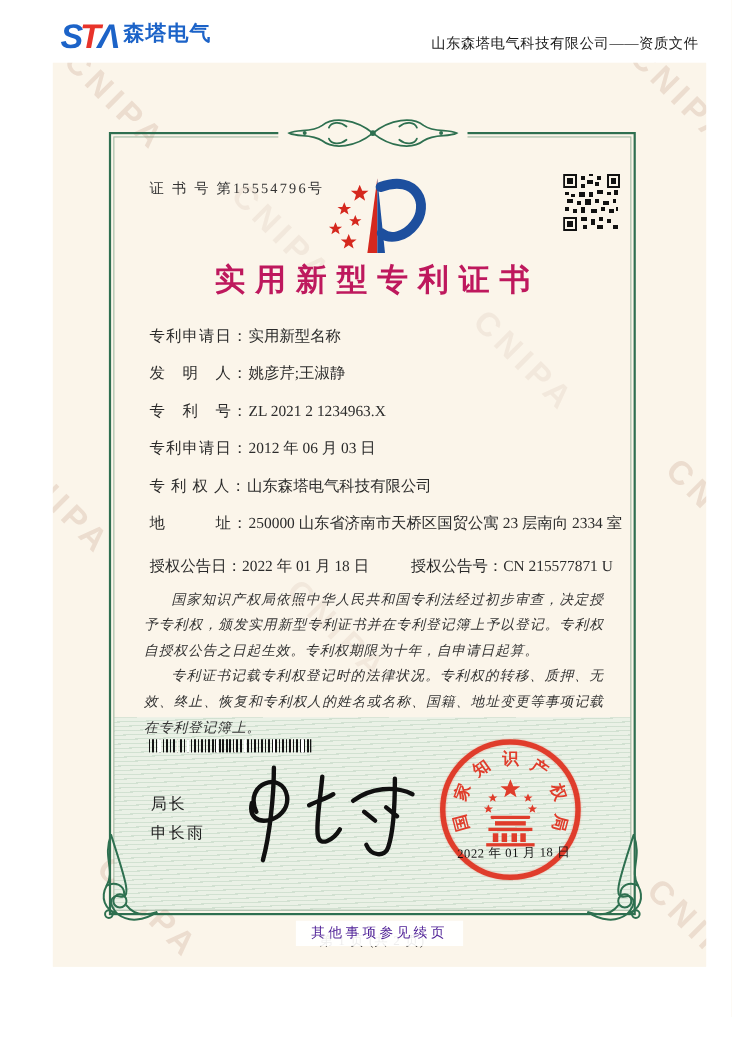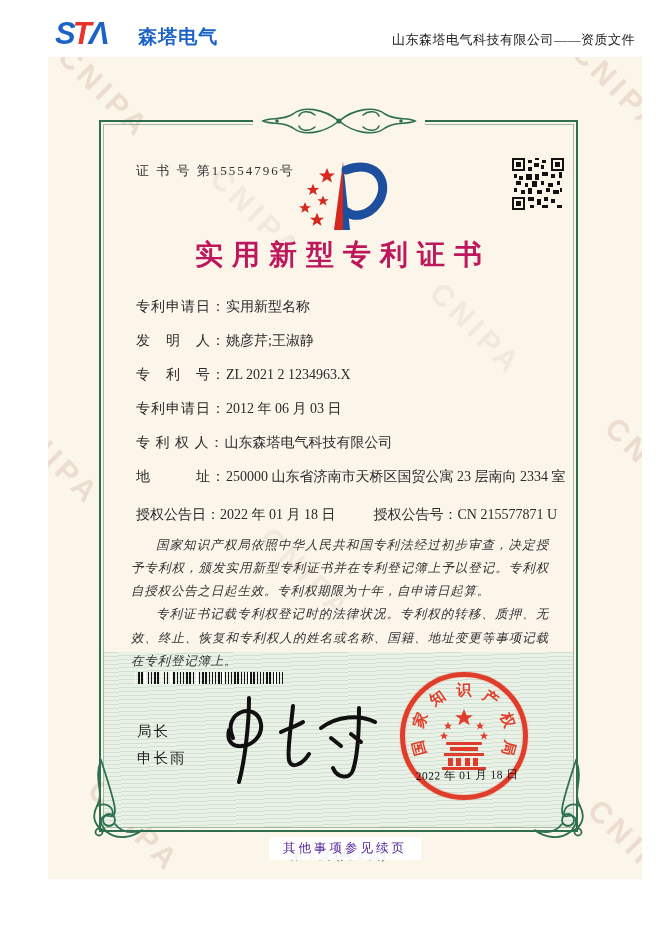--- a/index.html
+++ b/index.html
@@ -2,21 +2,21 @@
 <html><head>
 <meta charset="utf-8">
 <style>
   html,body{margin:0;padding:0;}
   body{
     width:665px;height:945px;background:#ffffff;position:relative;overflow:hidden;
     font-family:"Liberation Serif","DejaVu Serif",serif;color:#222;
   }
   
   .hdr{position:absolute;left:0;top:0;width:665px;height:55px;background:#fff;}
-  .brand{position:absolute;left:55px;top:20px;display:flex;align-items:flex-end;gap:26px;}
+  .brand{position:absolute;left:55px;top:20px;display:flex;align-items:flex-start;}
   .brand-sta{
     font-family:"Liberation Sans","DejaVu Sans",sans-serif;font-weight:bold;font-style:italic;
     font-size:31px;line-height:28px;letter-spacing:-3px;color:#1c63c8;
   }
   .brand-sta .t-red{color:#e8332a;}
   .brand-name{
     font-family:Liberation Serif, serif;font-weight:bold;
     font-size:19px;color:#1c63c8;margin-left:6px;letter-spacing:1px;line-height:22px;
   }
   .doc-label{position:absolute;right:30px;top:31px;font-size:13px;color:#1a1a1a;letter-spacing:0.5px;}

